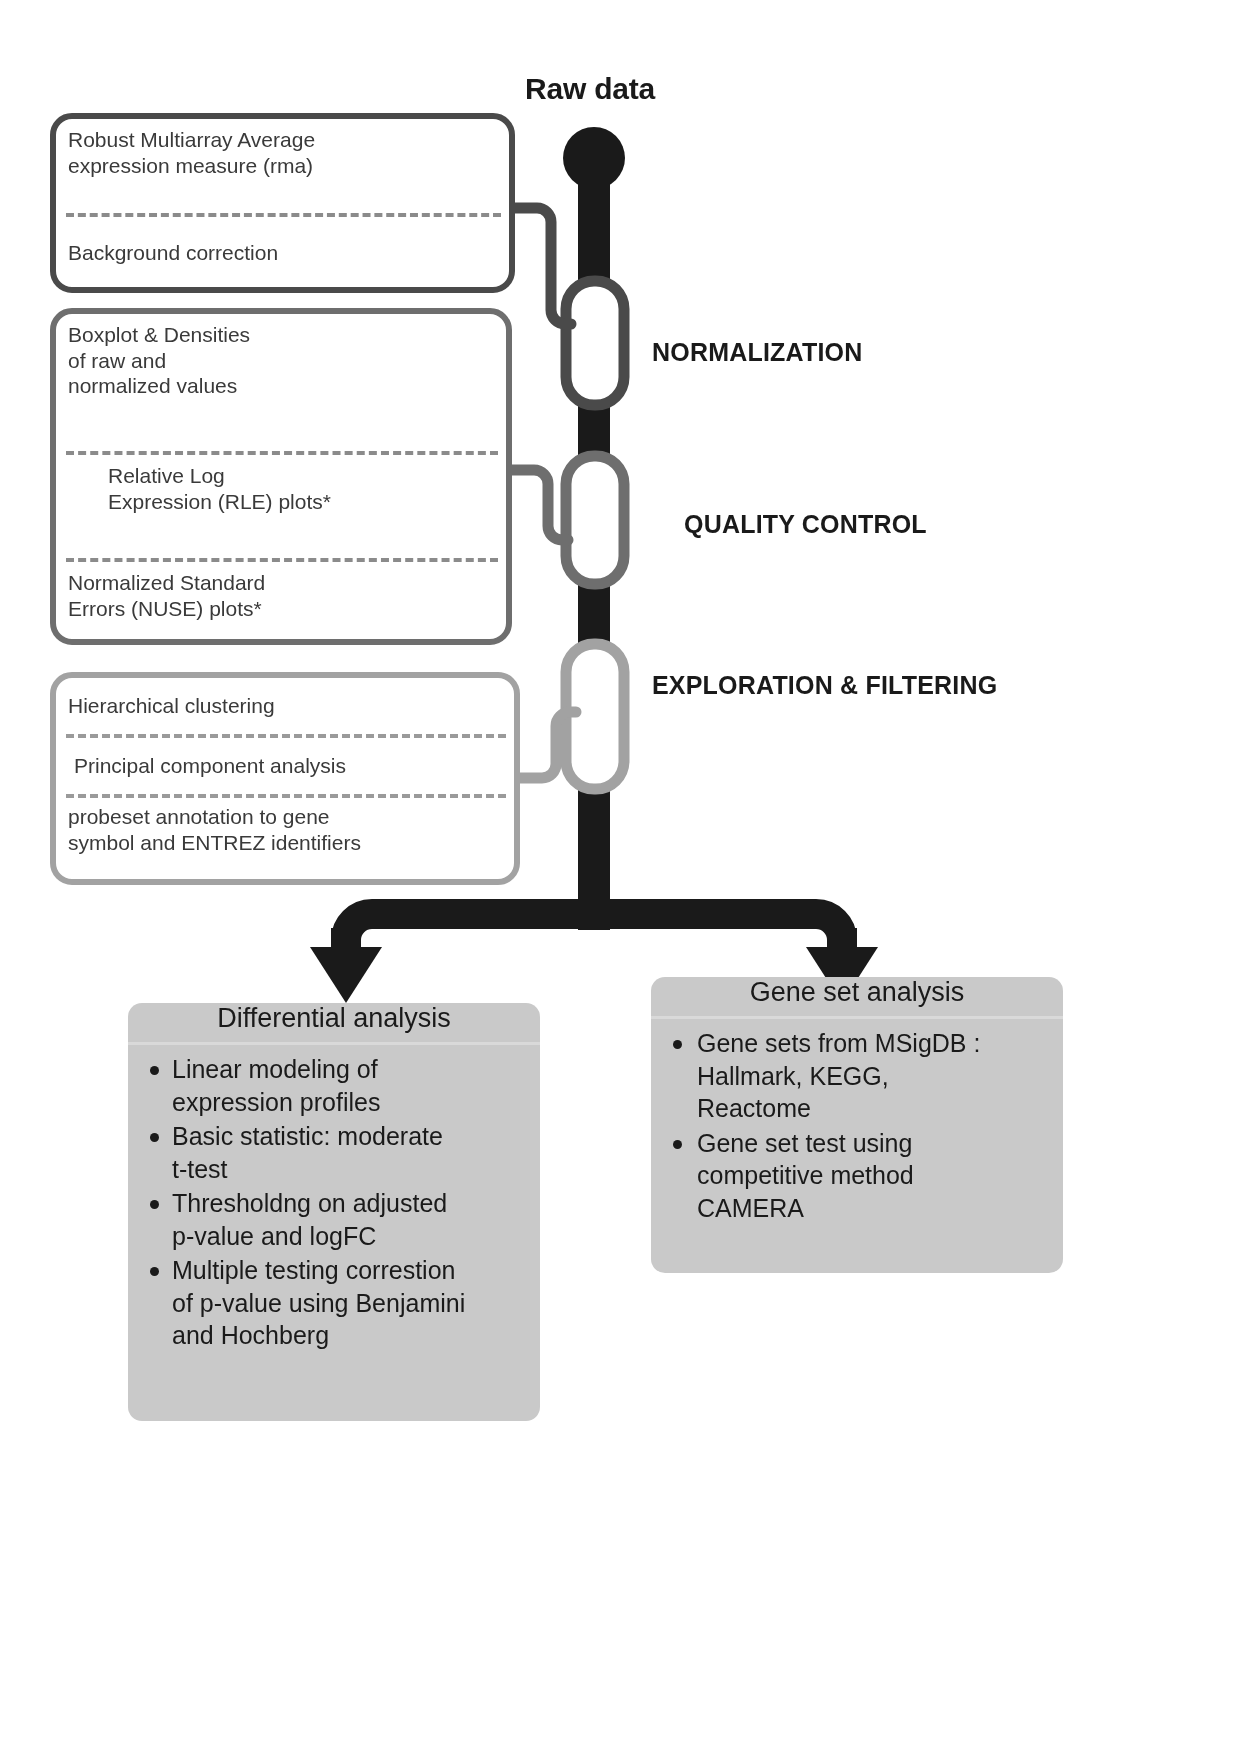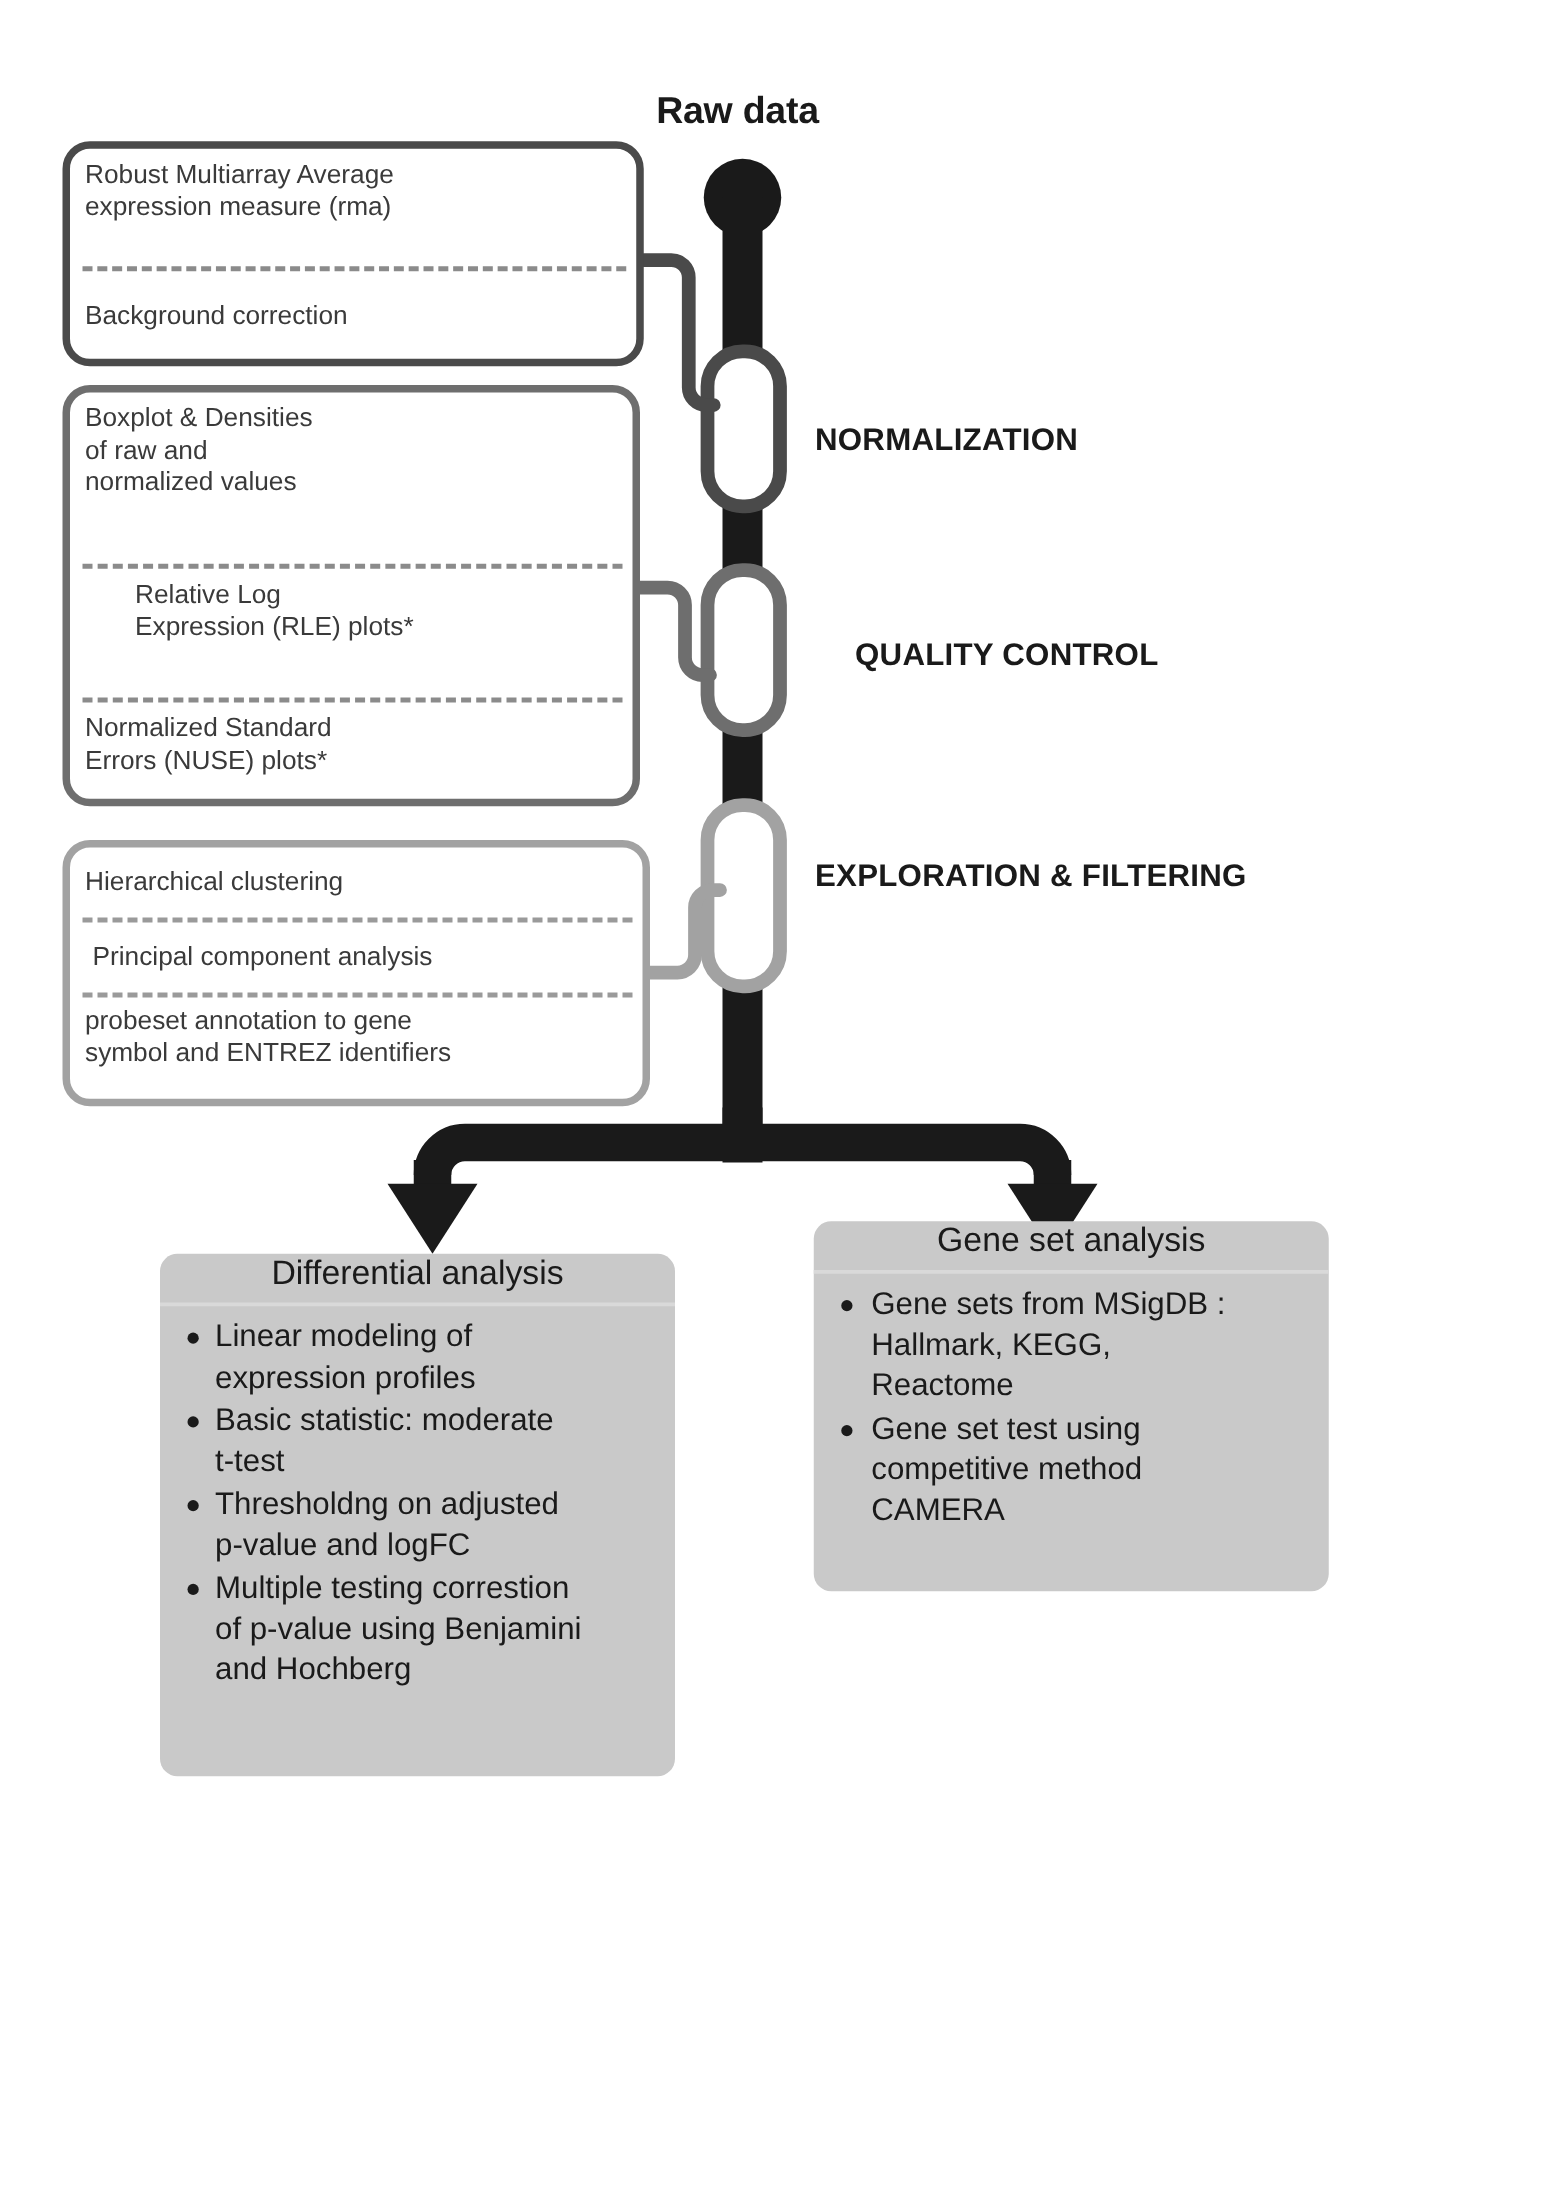--- a/index.html
+++ b/index.html
@@ -19,21 +19,21 @@
     font-size:30px;font-weight:bold;color:#1a1a1a;letter-spacing:-0.2px;
   }
 
   
   .stage-label{
     position:absolute;font-size:25px;font-weight:bold;color:#1a1a1a;
     letter-spacing:0.2px;line-height:1.30;
   }
   #lbl-norm{left:652px;top:336px;}
   #lbl-qc{left:652px;top:508px;margin-left:32px;}
-  #lbl-exp{left:652px;top:685px;}
+  #lbl-exp{left:652px;top:669px;}
 
   
   .panel{
     position:absolute;left:50px;box-sizing:border-box;
     background:#ffffff;border-radius:22px;
   }
   .panel.p1{top:113px;width:465px;height:180px;border:6px solid #4a4a4a;}
   .panel.p2{top:308px;width:462px;height:337px;border:6px solid #6e6e6e;}
   .panel.p3{top:672px;width:470px;height:213px;border:6px solid #a2a2a2;}
 

